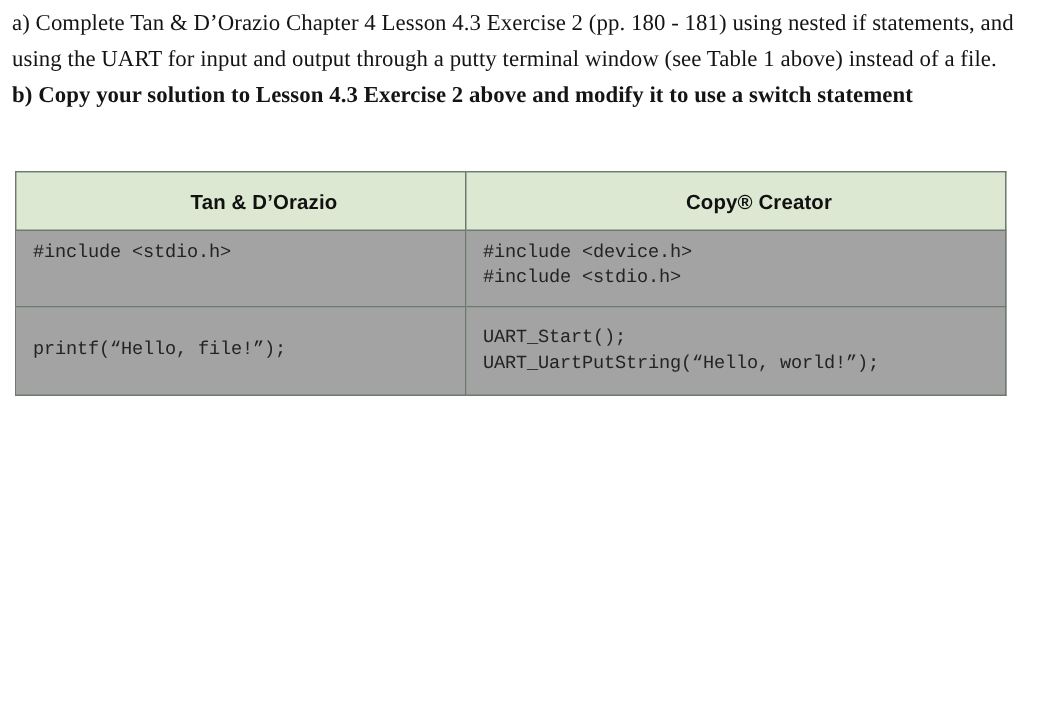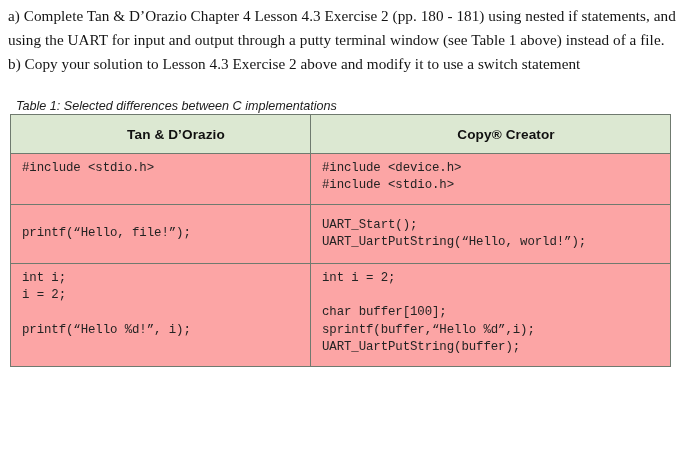--- a/index.html
+++ b/index.html
@@ -31,21 +31,21 @@
     width: 684px;
   }
   .para {
     font-family: "Liberation Serif", serif;
     font-size: 15.2px;
     line-height: 24px;
     color: #141414;
     letter-spacing: 0.05px;
     margin: 0;
   }
-  .para + .para { margin-top: 0; }
+  .para + .para { margin-top: 0; font-weight: bold; }
 
   
   .table-caption {
     position: absolute;
     left: 16px;
     top: 98px;
     font-family: "Liberation Sans", sans-serif;
     font-style: italic;
     font-size: 12.6px;
     line-height: 16px;
@@ -63,21 +63,21 @@
     table-layout: fixed;
   }
   .diff-table col.c1 { width: 300px; }
   .diff-table col.c2 { width: 360px; }
 
   .diff-table th,
   .diff-table td {
     border: 1.4px solid #6f7a6f;
     padding: 0;
     vertical-align: top;
-    background: #fca5a5;
+    background: #a3a3a3;
   }
 
   .diff-table thead th {
     background: #dce8d2;
     height: 38px;
     vertical-align: middle;
   }
   .hdr-label {
     display: block;
     font-family: "Liberation Sans", sans-serif;
@@ -114,21 +114,20 @@
 </head>
 <body>
 
 <div class="page">
 
   <div class="instructions">
     <p class="para">a) Complete Tan &amp; D’Orazio Chapter 4 Lesson 4.3 Exercise 2 (pp. 180 - 181) using nested if statements, and using the UART for input and output through a putty terminal window (see Table 1 above) instead of a file.</p>
     <p class="para">b) Copy your solution to Lesson 4.3 Exercise 2 above and modify it to use a switch statement</p>
   </div>
 
-  <div class="table-caption">Table 1: Selected differences between C implementations</div>
 
   <table class="diff-table">
     <colgroup>
       <col class="c1">
       <col class="c2">
     </colgroup>
     <thead>
       <tr>
         <th>
           <span class="hdr-label">Tan &amp; D’Orazio</span>
@@ -153,33 +152,18 @@
       <tr class="row-2">
         <td class="vmid">
           <code class="cell">printf(“Hello, file!”);</code>
         </td>
         <td class="vmid">
           <code class="cell">UART_Start();
 UART_UartPutString(“Hello, world!”);</code>
         </td>
       </tr>
 
-      <tr class="row-3">
-        <td>
-          <code class="cell">int i;
-i = 2;
-
-printf(“Hello %d!”, i);</code>
-        </td>
-        <td>
-          <code class="cell">int i = 2;
-
-char buffer[100];
-sprintf(buffer,“Hello %d”,i);
-UART_UartPutString(buffer);</code>
-        </td>
-      </tr>
 
 
     </tbody>
   </table>
 
 </div>
 
 </body></html>

